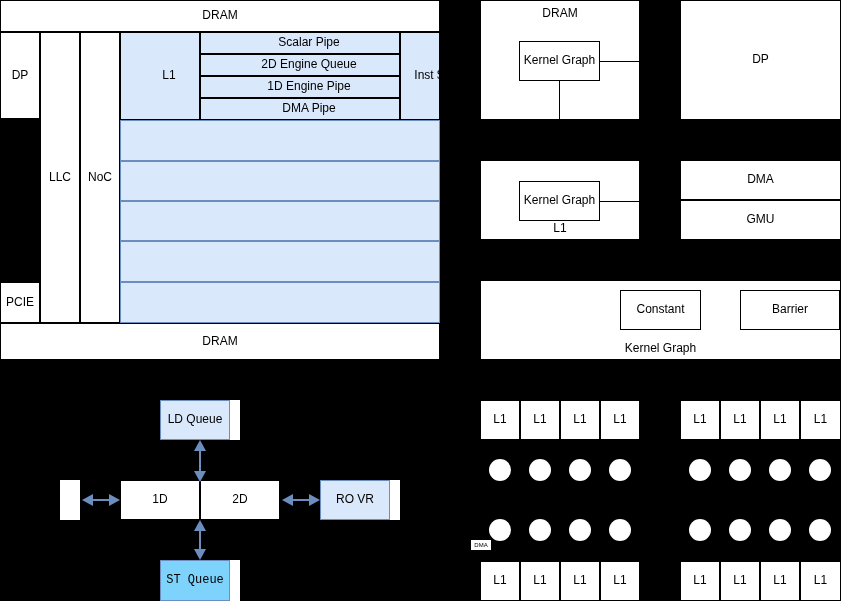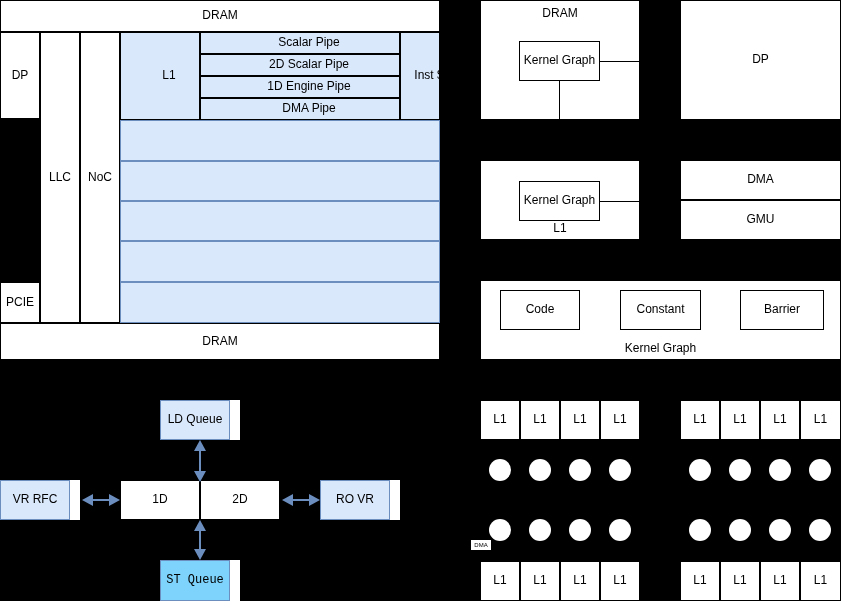--- a/index.html
+++ b/index.html
@@ -94,21 +94,21 @@
   </div>
 
   <div class="blk bluetop" style="left:120px; top:32px; width:80px; height:88px;">
     <span>L1</span>
   </div>
 
   <div class="blk bluetop" style="left:200px; top:32px; width:200px; height:22px;">
     <span>Scalar Pipe</span>
   </div>
   <div class="blk bluetop" style="left:200px; top:54px; width:200px; height:22px;">
-    <span>2D Scalar Pipe</span>
+    <span>2D Engine Queue</span>
   </div>
   <div class="blk bluetop" style="left:200px; top:76px; width:200px; height:22px;">
     <span>1D Engine Pipe</span>
   </div>
   <div class="blk bluetop" style="left:400px; top:32px; width:40px; height:88px;">
     <span>Inst $</span>
   </div>
 
   <div class="blk bluetop" style="left:200px; top:98px; width:200px; height:22px;">
     <span>DMA Pipe</span>
@@ -162,44 +162,38 @@
     <span>DMA</span>
   </div>
 
   <div class="blk" style="left:680px; top:200px; width:161px; height:40px;">
     <span>GMU</span>
   </div>
 
   <div class="blk bottom" style="left:480px; top:280px; width:361px; height:80px;">
     <span>Kernel Graph</span>
   </div>
-  <div class="blk" style="left:500px; top:290px; width:80px; height:40px;">
-    <span>Code</span>
-  </div>
   <div class="blk" style="left:620px; top:290px; width:81px; height:40px;">
     <span>Constant</span>
   </div>
-  <div class="blk" style="left:740px; top:290px; width:84px; height:40px;">
+  <div class="blk" style="left:740px; top:290px; width:100px; height:40px;">
     <span>Barrier</span>
   </div>
 
   <div class="blk plain" style="left:220px; top:400px; width:20px; height:40px; background:#ffffff;"></div>
   <div class="blk" style="left:160px; top:400px; width:70px; height:40px; background:#dae8fc; border:1px solid #6c8ebf;">
     <span>LD Queue</span>
   </div>
 
   <div class="blk plain" style="left:220px; top:560px; width:20px; height:41px; background:#ffffff;"></div>
   <div class="blk" style="left:160px; top:560px; width:70px; height:41px; background:#7dd3fc; border:1px solid #6c8ebf;font-family:Liberation Mono, monospace;">
     <span>ST Queue</span>
   </div>
 
   <div class="blk plain" style="left:60px; top:480px; width:20px; height:40px; background:#ffffff;"></div>
-  <div class="blk" style="left:0px; top:480px; width:70px; height:40px; background:#dae8fc; border:1px solid #6c8ebf;">
-    <span>VR RFC</span>
-  </div>
 
   <div class="blk plain" style="left:380px; top:480px; width:20px; height:40px; background:#ffffff;"></div>
   <div class="blk" style="left:320px; top:480px; width:70px; height:40px; background:#dae8fc; border:1px solid #6c8ebf;">
     <span>RO VR</span>
   </div>
 
   <div class="blk" style="left:120px; top:480px; width:80px; height:40px;">
     <span>1D</span>
   </div>
   <div class="blk" style="left:200px; top:480px; width:80px; height:40px;justify-content:center;">

